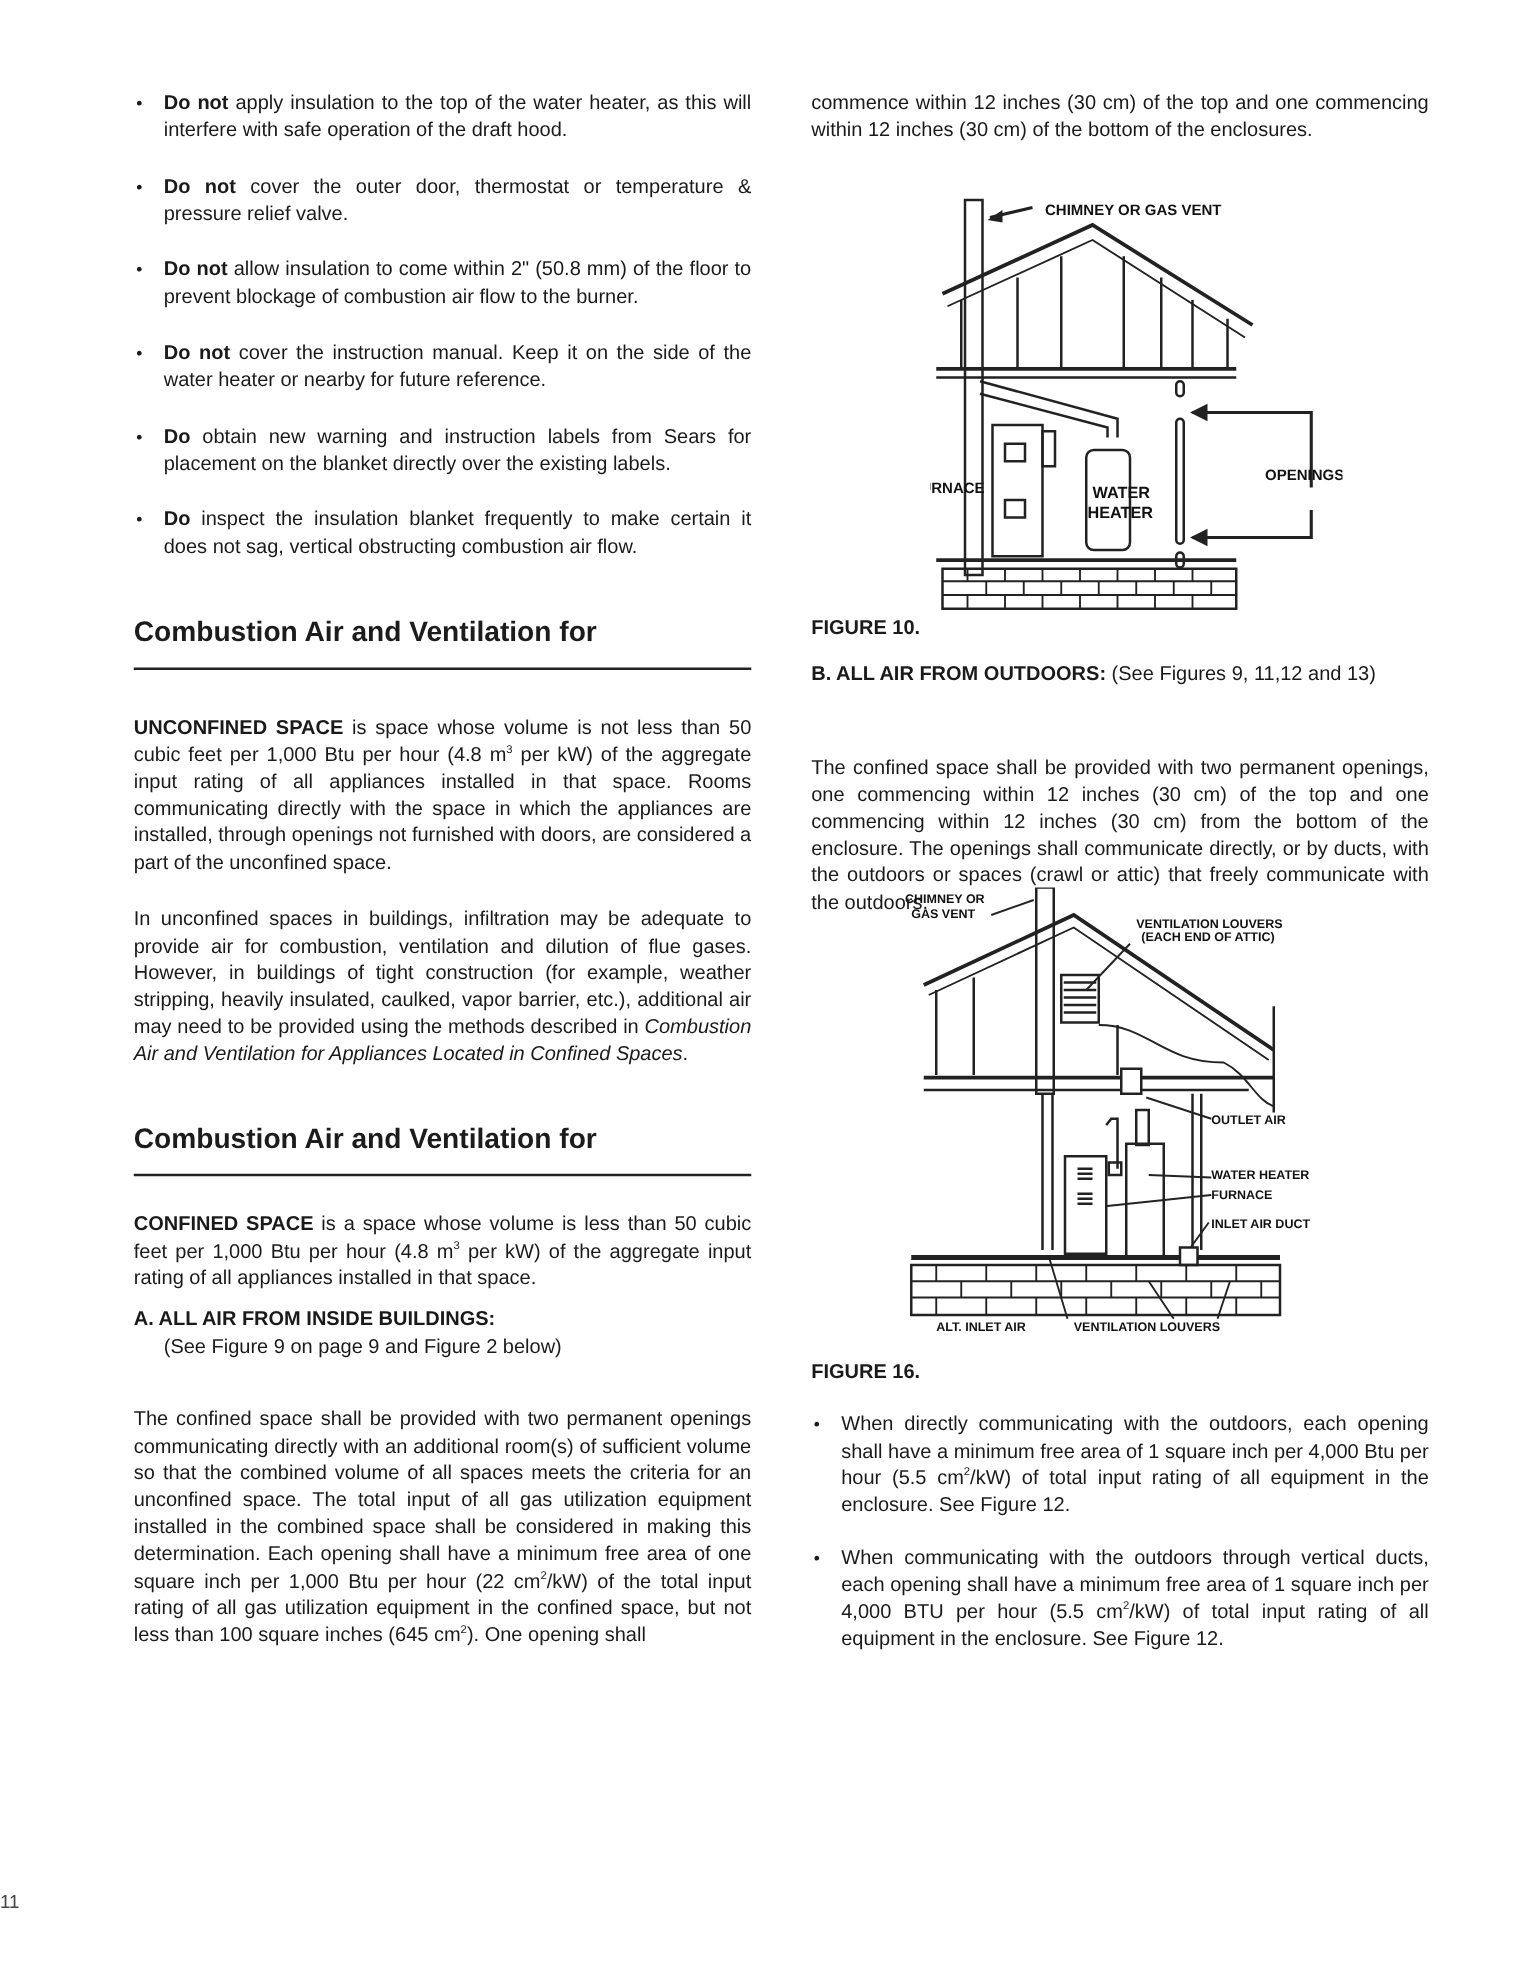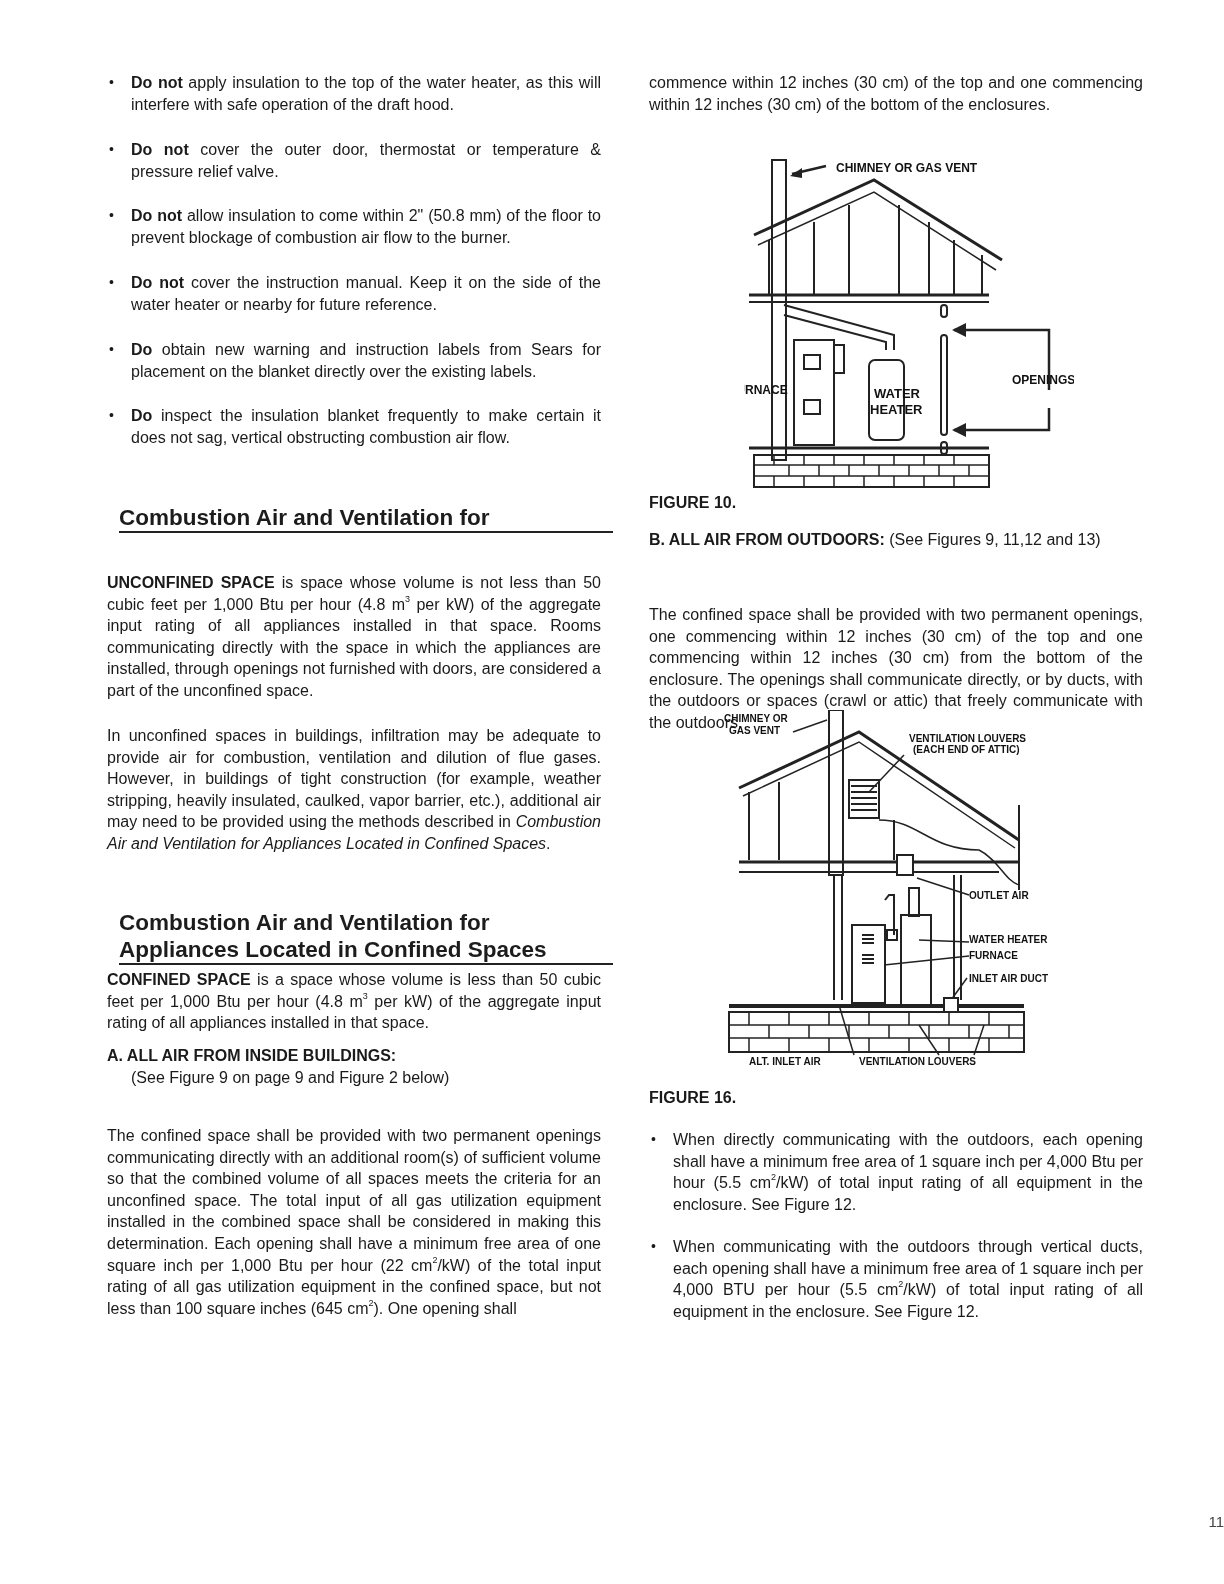--- a/index.html
+++ b/index.html
@@ -9,28 +9,28 @@
   }
   .col { position: absolute; top: 0; width: 494px; }
   .col-left { left: 107px; }
   .col-right { left: 649px; }
   p, .bul { margin: 0; font-size: 16px; line-height: 21.6px; text-align: justify; }
   .bul { position: absolute; left: 0; width: 494px; padding-left: 24px; box-sizing: border-box; }
   .bul .dot { position: absolute; left: 2px; top: 0; font-size: 14px; }
   b { font-weight: bold; text-align: center; }
   .abs { position: absolute; left: 0; width: 494px; }
   h2 {
-    margin: 12px; font-size: 22.5px; line-height: 27px; font-weight: bold; color: #1c1c1c;
-    border-bottom: 2px solid #222; padding-bottom: 0; width: 494px;
+    margin: 0; font-size: 22.5px; line-height: 27px; font-weight: bold; color: #1c1c1c;
+    border-bottom: 2px solid #222; padding-bottom: 15px; width: 494px;
   }
   .sub { font-size: 16px; line-height: 21.6px; }
   .fig-cap { position: absolute; font-weight: bold; font-size: 16px; text-align: left; width: 494px; left: 0; }
   .fig { position: absolute; text-align: center; }
   .fig svg text { font-family: "Liberation Sans", sans-serif; font-weight: bold; fill: #111; }
-  .pnum { position: absolute; top: 1513px; left: 0; width: 1224px; text-align: right; font-size: 15px; color: #444; }
+  .pnum { position: absolute; top: 1513px; left: 0; width: 1224px; text-align: left; font-size: 15px; color: #444; }
   sup { font-size: 9px; vertical-align: top; line-height: 10px; }
   i { font-style: italic; }
 </style>
 </head>
 <body>
 
 <div class="col col-left">
 
   <div class="bul" style="top:72px">
     <span class="dot">•</span>
@@ -67,21 +67,20 @@
     <b>UNCONFINED SPACE</b><span> is space whose volume is not less than 50 cubic feet per 1,000 Btu per hour (4.8 m</span><sup>3</sup><span> per kW) of the aggregate input rating of all appliances installed in that space. Rooms communicating directly with the space in which the appliances are installed, through openings not furnished with doors, are considered a part of the unconfined space.</span>
   </p>
 
   <p class="abs" style="top:725px">
     <span>In unconfined spaces in buildings, infiltration may be adequate to provide air for combustion, ventilation and dilution of flue gases.  However, in buildings of tight construction (for example, weather stripping, heavily insulated, caulked, vapor barrier, etc.), additional air may need to be provided using the methods described in </span><i>Combustion Air and Ventilation for Appliances Located in Confined Spaces</i><span>.</span>
   </p>
 
   <div class="abs" style="top:897px">
     <h2>
       <span>Combustion Air and Ventilation for</span><br>
-      <span>Appliances Located in Confined Spaces</span>
     </h2>
   </div>
 
   <p class="abs" style="top:969px">
     <b>CONFINED SPACE</b><span> is a space whose volume is less than 50 cubic feet per 1,000 Btu per hour (4.8 m</span><sup>3</sup><span> per kW)  of the aggregate input rating of all appliances installed in that space.</span>
   </p>
 
   <div class="abs sub" style="top:1045px">
     <b>A. ALL AIR FROM INSIDE BUILDINGS:</b><br>
     <span style="padding-left:24px">(See Figure 9 on page 9 and Figure 2 below)</span>

